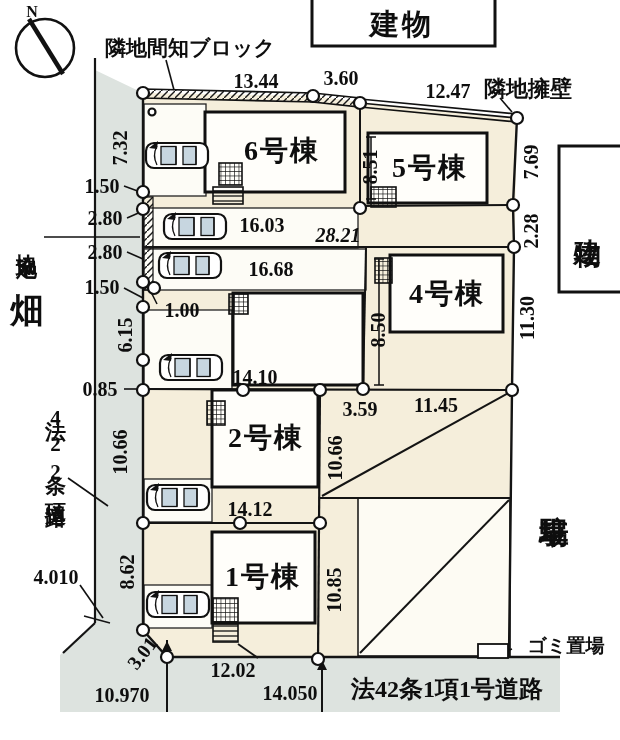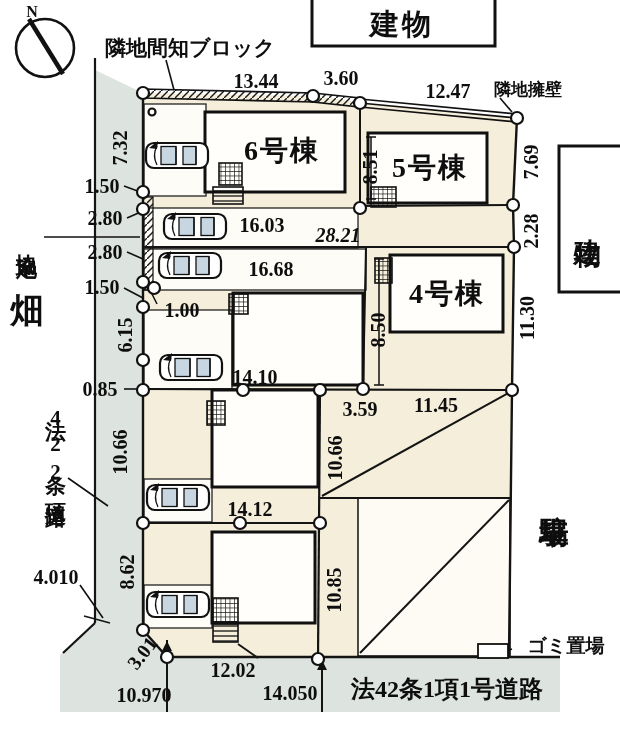--- a/index.html
+++ b/index.html
@@ -170,33 +170,35 @@
         <circle cx="143" cy="630" r="6"></circle>
     <circle cx="167" cy="657" r="6"></circle>
         <circle cx="318" cy="659" r="6"></circle>
         <circle cx="360" cy="208" r="6"></circle>
     <circle cx="152" cy="112" r="3.5"></circle>
   </g>
 </svg>
 
   <div class="t jp" style="left:32px;top:12px;font-size:16px;">N</div>
   <div class="t jp" style="left:190px;top:48px;font-size:21px;">隣地間知ブロック</div>
-  <div class="t jp" style="left:528px;top:89px;font-size:17px;">隣地擁壁</div>
+  <div class="t jp" style="left:528px;top:89px;font-size:22px;">隣地擁壁</div>
   <div class="t jp" style="left:402px;top:24px;font-size:29px;letter-spacing:3px;">建物</div>
   <div class="t jp jpv" style="left:587px;top:219px;font-size:27px;transform:translate(-50%,-50%);">建物</div>
   <div class="t jp jpv" style="left:26px;top:240px;font-size:21px;">協定地</div>
   <div class="t jp" style="left:27px;top:311px;font-size:34px;">畑</div>
   <div class="t jp jpv" style="left:55px;top:448px;font-size:21px;">法42条2項道路</div>
   <div class="t jp" style="left:447px;top:689px;font-size:24px;">法42条1項1号道路</div>
   <div class="t jp jpv" style="left:554px;top:495px;font-size:29px;">駐車場</div>
   <div class="t jp" style="left:566px;top:645px;font-size:19px;">ゴミ置場</div>
 
   <div class="t bl" style="left:282px;top:151px;">6号棟</div>
   <div class="t bl" style="left:430px;top:168px;">5号棟</div>
   <div class="t bl" style="left:447px;top:294px;">4号棟</div>
+  <div class="t bl" style="left:266px;top:438px;">2号棟</div>
+  <div class="t bl" style="left:263px;top:577px;">1号棟</div>
 
   <div class="t num" style="left:232px;top:81px;margin-left:24px;">13.44</div>
   <div class="t num" style="left:341px;top:78px;">3.60</div>
   <div class="t num" style="left:448px;top:91px;">12.47</div>
 
   <div class="t num rot" style="left:120px;top:148px;">7.32</div>
   <div class="t num" style="left:102px;top:186px;">1.50</div>
   <div class="t num" style="left:105px;top:218px;">2.80</div>
   <div class="t num" style="left:105px;top:252px;">2.80</div>
   <div class="t num" style="left:102px;top:287px;">1.50</div>
@@ -217,17 +219,17 @@
   <div class="t num" style="left:352px;top:409px;margin-left:8px;">3.59</div>
   <div class="t num" style="left:436px;top:405px;">11.45</div>
   <div class="t num rot" style="left:335px;top:458px;">10.66</div>
   <div class="t num" style="left:250px;top:509px;">14.12</div>
   <div class="t num rot" style="left:334px;top:590px;">10.85</div>
 
   <div class="t num rot" style="left:531px;top:162px;">7.69</div>
   <div class="t num rot" style="left:531px;top:231px;">2.28</div>
   <div class="t num rot" style="left:527px;top:318px;">11.30</div>
 
-  <div class="t num" style="left:122px;top:695px;margin-left:22px;">10.970</div>
+  <div class="t num" style="left:122px;top:695px;">10.970</div>
   <div class="t num" style="left:233px;top:670px;">12.02</div>
   <div class="t num" style="left:290px;top:693px;">14.050</div>
 
 </div>
 
 </body></html>

